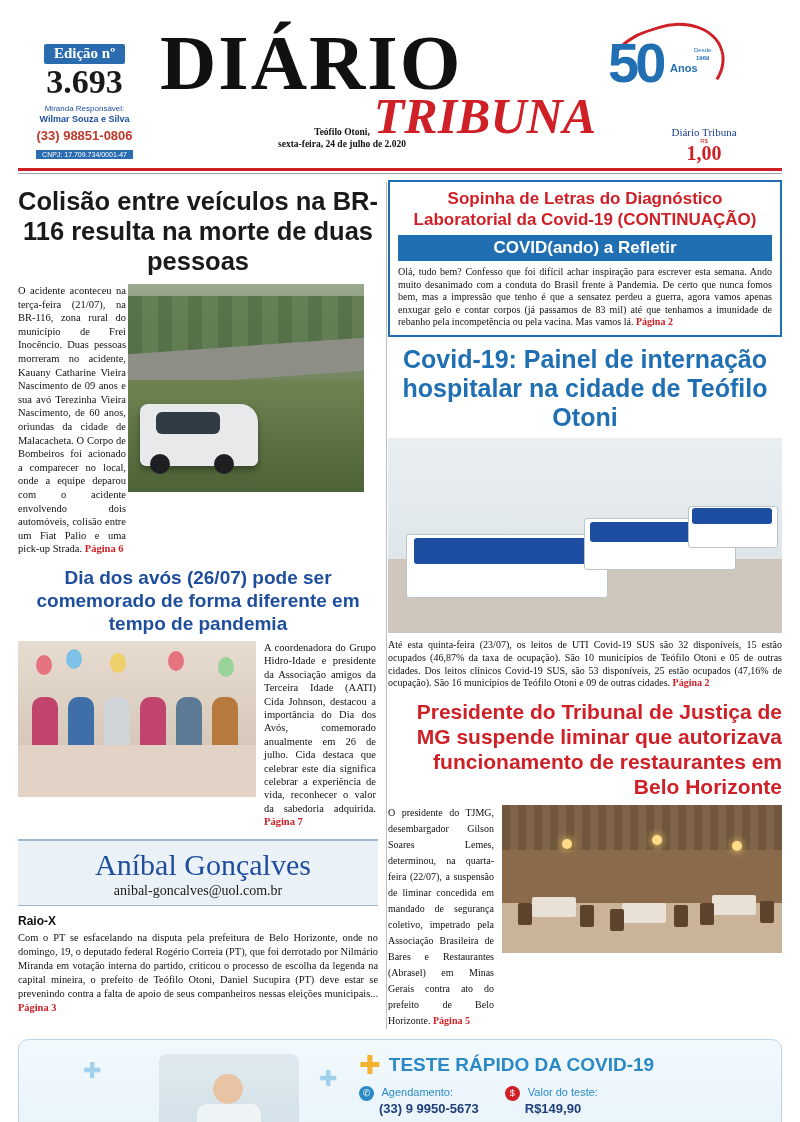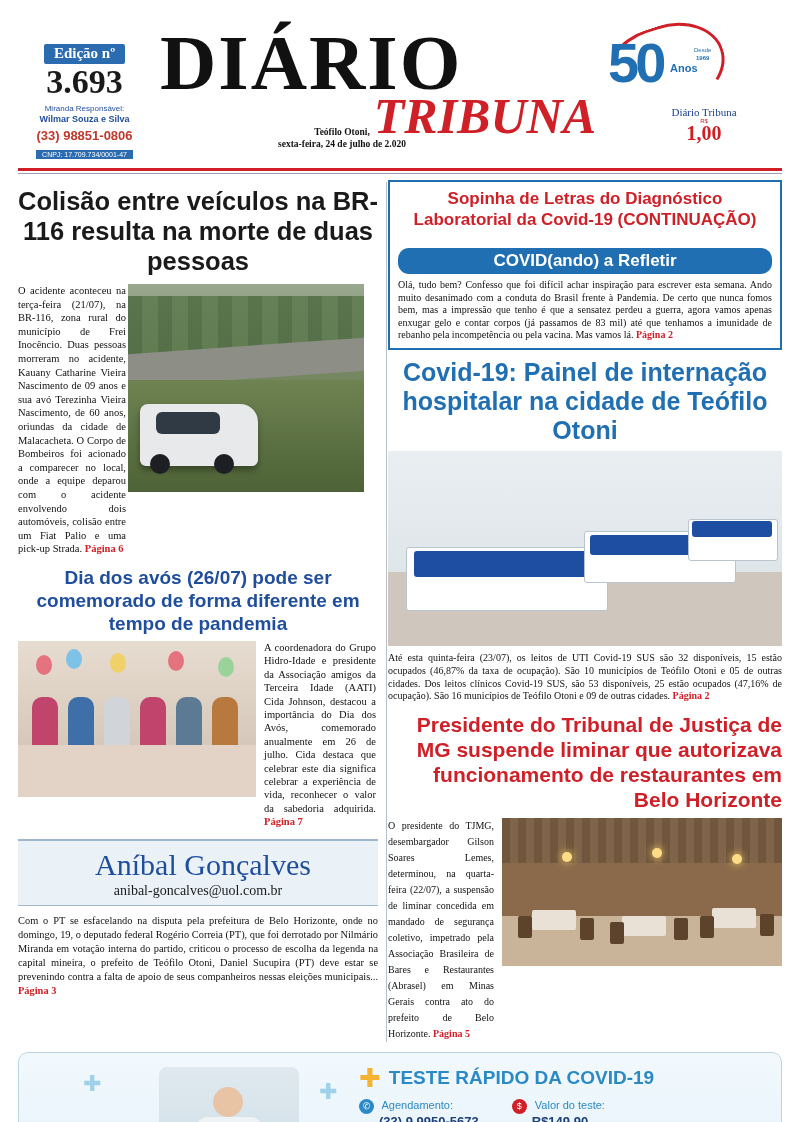--- a/index.html
+++ b/index.html
@@ -42,21 +42,21 @@
   .logo50 .num{
     font-family:"Liberation Sans",sans-serif;font-weight:bold;font-size:56px;color:#1f6fb2;
     letter-spacing:-4px;position:absolute;left:0;top:4px;
   }
   .logo50 .anos{position:absolute;left:62px;top:36px;font-size:11px;font-weight:bold;color:#1f6fb2;
     font-family:"Liberation Sans",sans-serif;}
   .logo50 .desde{position:absolute;left:86px;top:20px;font-size:6px;color:#1f6fb2;text-align:center;
     font-family:"Liberation Sans",sans-serif;line-height:8px;}
   .logo50 .swoosh{position:absolute;left:-4px;top:0;width:116px;height:78px;border:3px solid #cf2027;
     border-radius:50%/55%;border-left-color:transparent;border-bottom-color:transparent;transform:rotate(-18deg);}
-  .brand-small{position:absolute;right:36px;top:106px;text-align:center;width:120px;}
+  .brand-small{position:absolute;right:36px;top:126px;text-align:center;width:120px;}
   .brand-small .nm{font-size:11px;color:#1b3f8f;font-family:"Liberation Serif",serif;}
   .brand-small .rs{font-size:6px;color:#cf2027;font-family:"Liberation Sans",sans-serif;}
   .brand-small .price{font-size:20px;font-weight:bold;color:#cf2027;line-height:18px;font-family:"Liberation Serif",serif;}
   .rule-red{height:3px;background:#cf2027;margin:0 18px;}
   .rule-thin{height:1px;background:#9aa3ad;margin:2px 18px 0 18px;}
 
   
   .content{position:relative;padding:6px 18px 0 18px;display:flex;gap:10px;}
   .col-left{width:360px;}
   .col-right{width:394px;}
@@ -104,21 +104,21 @@
   .raiox p{font-size:10.4px;line-height:14px;text-align:justify;margin:3px 0 0 0;color:#111;}
   .raiox .pag{color:#cf2027;font-weight:bold;}
 
   
   .box-sopinha{border:2px solid #1f6fb2;padding:6px 8px 0 8px;}
   .sop-title{font-family:"Liberation Sans",sans-serif;font-weight:bold;font-size:17px;line-height:21px;
     color:#cf2027;text-align:center;}
   .sop-author{text-align:center;font-family:"Liberation Serif",serif;font-size:12px;margin-top:3px;color:#111;}
   .sop-author b{font-weight:bold;}
   .sop-band{background:#1f6fb2;color:#fff;text-align:center;font-family:"Liberation Sans",sans-serif;
-    font-weight:bold;font-size:17px;padding:3px 0;margin-top:18px;border-radius:11px;}
+    font-weight:bold;font-size:17px;padding:3px 0;margin-top:5px;}
   .sop-text{font-size:10px;line-height:12.6px;text-align:justify;padding:5px 0 6px 0;color:#111;}
   .sop-text .pag{color:#cf2027;font-weight:bold;}
 
   h2.blue-big{
     font-family:"Liberation Sans",sans-serif;font-weight:bold;font-size:25px;line-height:29px;
     color:#1f6fb2;text-align:center;margin:8px 0 6px 0;
   }
   .ph-hosp{width:100%;height:195px;position:relative;background:#cfd8de;overflow:hidden;}
   .ph-hosp .floor{position:absolute;left:0;right:0;bottom:0;height:38%;background:#cfc7bd;}
   .ph-hosp .wallh{position:absolute;left:0;right:0;top:0;height:62%;background:linear-gradient(#e9eef1,#dfe6ea);}
@@ -152,21 +152,21 @@
   .ad .indiana small{display:block;font-size:7px;color:#cf2027;letter-spacing:.5px;line-height:8px;margin-top:2px;}
   .ad .photo-ad{position:absolute;left:140px;top:14px;width:140px;height:110px;border-radius:8px;
     background:linear-gradient(#dfe9ef,#cfdde6);overflow:hidden;}
   .ad .photo-ad .head{position:absolute;left:54px;top:20px;width:30px;height:30px;border-radius:50%;background:#e8c3a4;}
   .ad .photo-ad .body{position:absolute;left:38px;top:50px;width:64px;height:50px;border-radius:10px 10px 0 0;background:#eef3f6;}
   .ad .cross{position:absolute;color:#9fd2ea;font-size:22px;}
   .ad .right{flex:1;position:relative;padding-left:10px;}
   .ad-title{display:flex;align-items:center;gap:8px;margin-top:12px;}
   .ad-title .plus{color:#f4b431;font-size:26px;line-height:26px;font-family:"Liberation Sans",sans-serif;}
   .ad-title .txt{font-family:"Liberation Sans",sans-serif;font-weight:bold;font-size:19px;color:#2b8ac6;}
-  .ad-row{display:flex;gap:33px;margin-top:8px;}
+  .ad-row{display:flex;gap:26px;margin-top:8px;}
   .ad-item{font-family:"Liberation Sans",sans-serif;font-size:11px;color:#2b8ac6;}
   .ad-item .val{color:#1f3f7a;font-weight:bold;font-size:13px;}
   .ad-chip{display:inline-block;width:15px;height:15px;border-radius:50%;background:#2b8ac6;color:#fff;
     text-align:center;font-size:9px;line-height:15px;margin-right:5px;}
   .ad-addr{font-family:"Liberation Sans",sans-serif;font-size:11px;color:#2b8ac6;margin-top:8px;}
   .ad-addr .b{color:#1f3f7a;font-weight:bold;}
 </style>
 </head>
 <body>
 
@@ -259,20 +259,21 @@
           <span class="pag">Página 7</span>
         </div>
       </div>
 
       <div class="colunista">
         <div class="nome">Aníbal Gonçalves</div>
         <div class="mail">anibal-goncalves@uol.com.br</div>
       </div>
 
       <div class="raiox">
+        <div class="tag">Raio-X</div>
         <p>
           <span>Com o PT se esfacelando na disputa pela prefeitura de Belo Horizonte, onde no domingo, 19, o deputado federal Rogério Correia (PT), que foi derrotado por Nilmário Miranda em votação interna do partido, criticou o processo de escolha da legenda na capital mineira, o prefeito de Teófilo Otoni, Daniel Sucupira (PT) deve estar se prevenindo contra a falta de apoio de seus companheiros nessas eleições municipais...</span>
           <span class="pag">Página 3</span>
         </p>
       </div>
     </div>
 
     <div class="col-right">
 
       <div class="box-sopinha">

